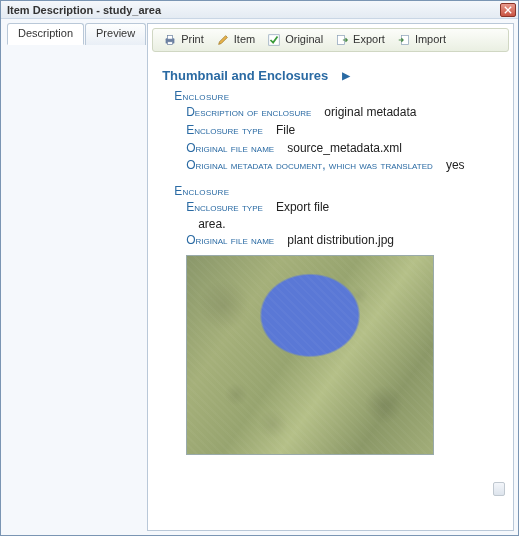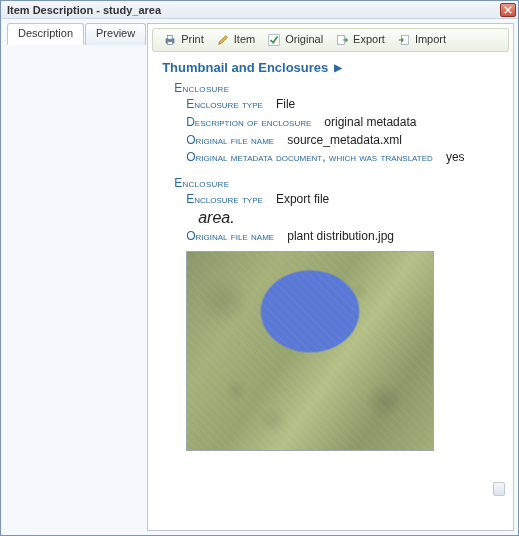--- a/index.html
+++ b/index.html
@@ -106,40 +106,41 @@
     overflow-y: auto;
     padding: 6px 10px 6px 10px;
     position: relative;
   }
   .sectiontitle {
     color: #2a6aa3;
     font-weight: bold;
     font-size: 13px;
     display: flex;
     align-items: center;
-    margin: 2px 0 6px 0;
+    margin: 10px 0 6px 0;
+    gap: 8px;
   }
   .sectiontitle .tri {
     margin-left: 6px;
     color: #2a6aa3;
     font-size: 10px;
   }
   .smallcaps {
     font-variant: small-caps;
     letter-spacing: 0.3px;
     color: #2a6aa3;
     font-size: 12px;
   }
   .group { margin: 4px 0 10px 12px; }
   .subgroup { margin-left: 12px; margin-top: 1px; }
   .row { margin: 1px 0; line-height: 1.4; }
   .lbl { color: #2a6aa3; font-variant: small-caps; font-size: 12px; }
   .val { color: #222; font-size: 12px; margin-left: 10px; }
   .desctext { color: #222; font-size: 12px; margin-left: 10px; display: inline; }
-  .wrapline { margin-left: 12px; color: #222; font-size: 16px; font-style: italic; }
+  .wrapline { margin-left: 12px; color: #222; font-size: 12px; }
   .mapimg {
     width: 248px;
     height: 200px;
     margin: 6px 0 4px 12px;
     border: 1px solid #9aa;
     position: relative;
     overflow: hidden;
     background:
       radial-gradient(ellipse 120px 100px at 50% 30%, #5a78d6 0%, #5a78d6 40%, transparent 42%),
       linear-gradient(125deg, #8a976a 0%, #a5b07a 25%, #97a46f 45%, #b5c088 60%, #8b9867 80%, #a2ae79 100%);
@@ -238,26 +239,26 @@
         <div class="sectiontitle">
           <span>Thumbnail and Enclosures</span>
           <span class="tri">▶</span>
         </div>
 
 
         <div class="group">
           <div class="smallcaps">Enclosure</div>
           <div class="subgroup">
             <div class="row">
+              <span class="lbl">Description of enclosure</span>
+              <span class="desctext">original metadata</span>
+            </div>
+            <div class="row">
               <span class="lbl">Enclosure type</span>
               <span class="val">File</span>
-            </div>
-            <div class="row">
-              <span class="lbl">Description of enclosure</span>
-              <span class="desctext">original metadata</span>
             </div>
             <div class="row">
               <span class="lbl">Original file name</span>
               <span class="val">source_metadata.xml</span>
             </div>
             <div class="row">
               <span class="lbl">Original metadata document, which was translated</span>
               <span class="val">yes</span>
             </div>
           </div>

